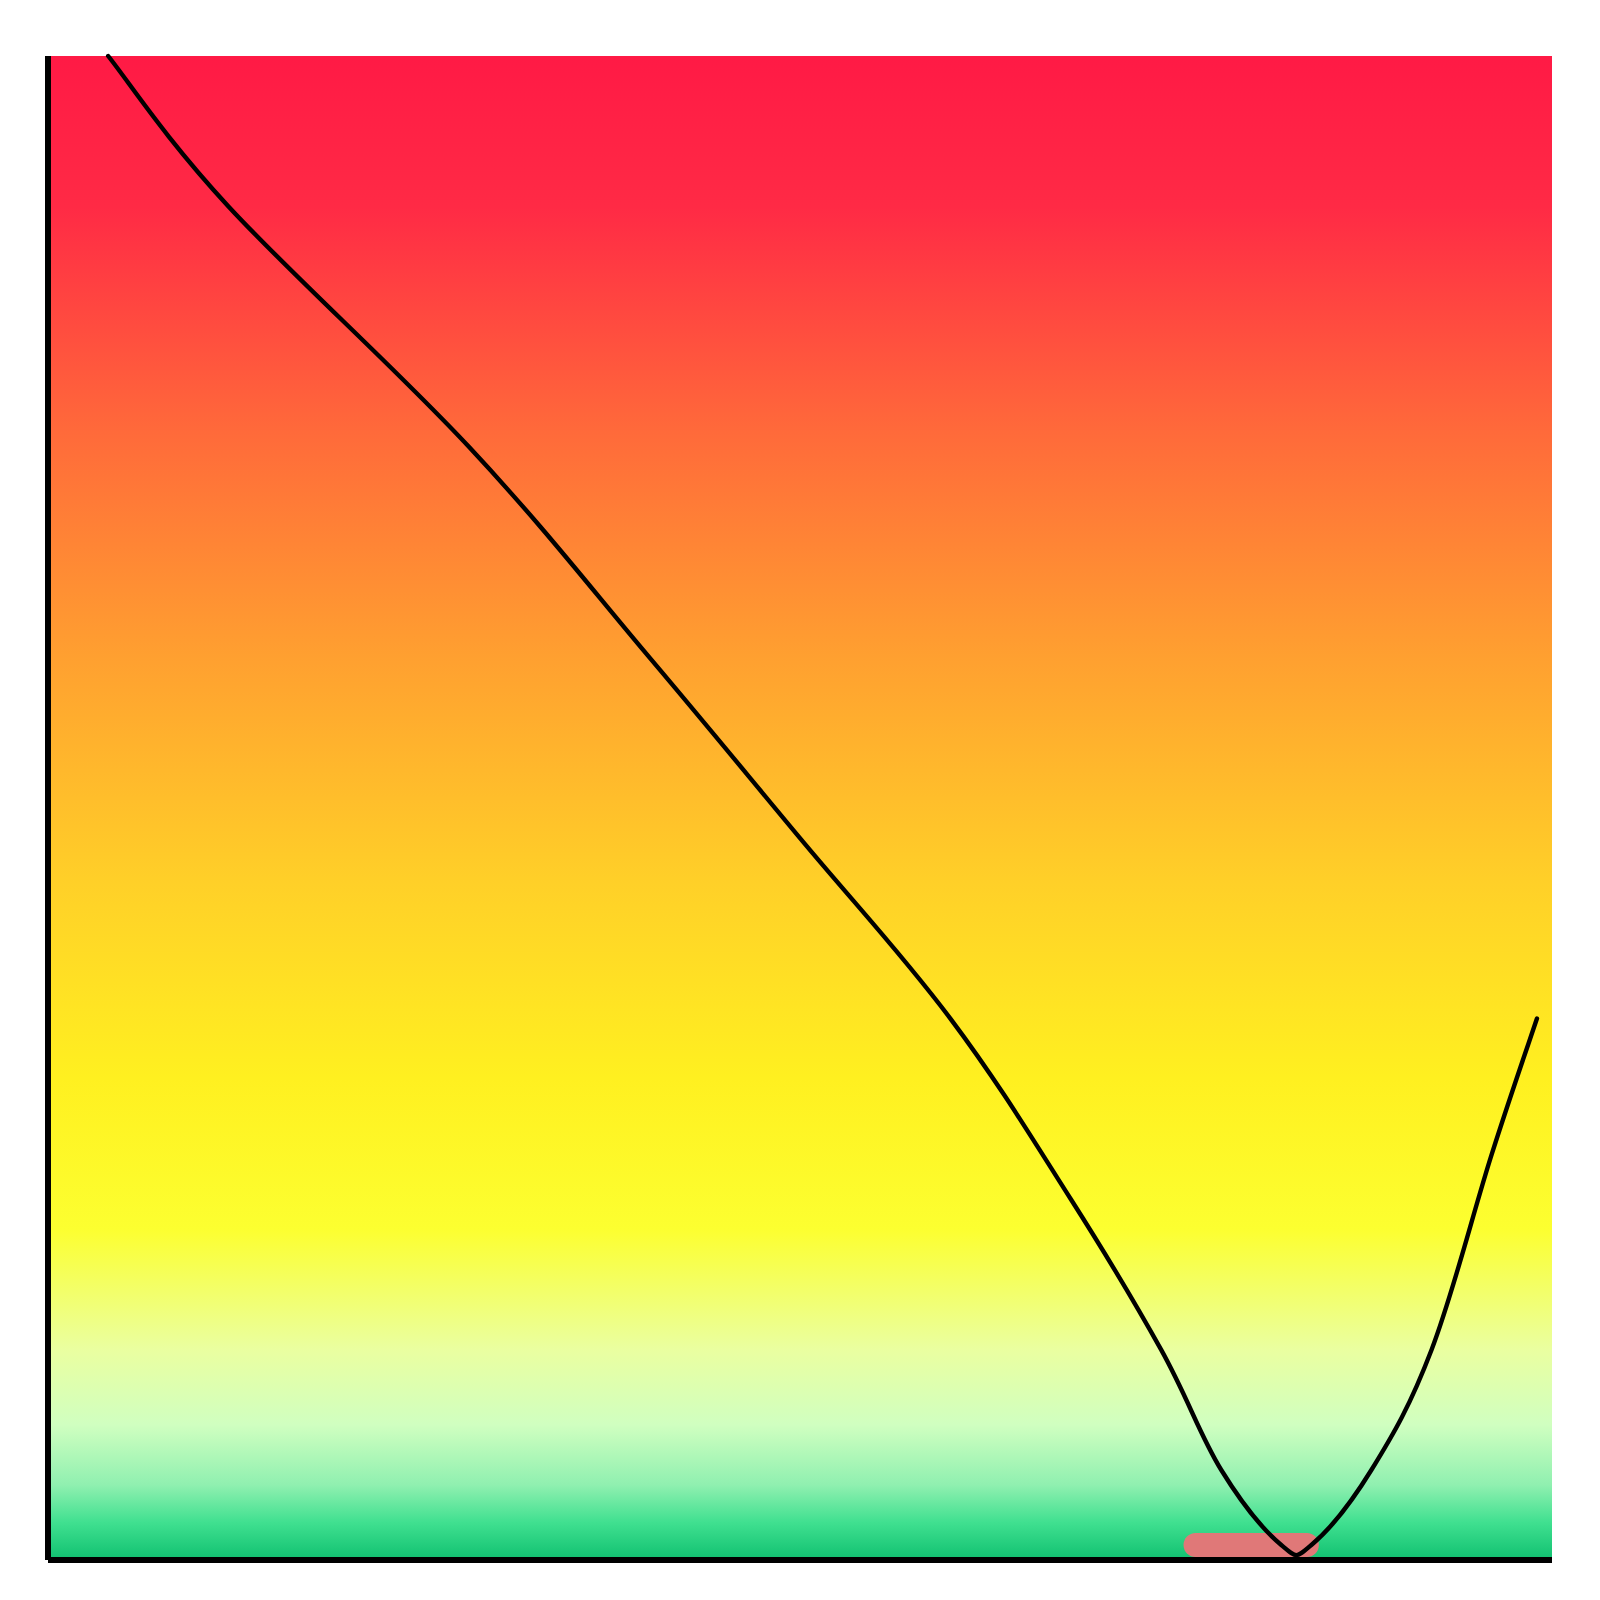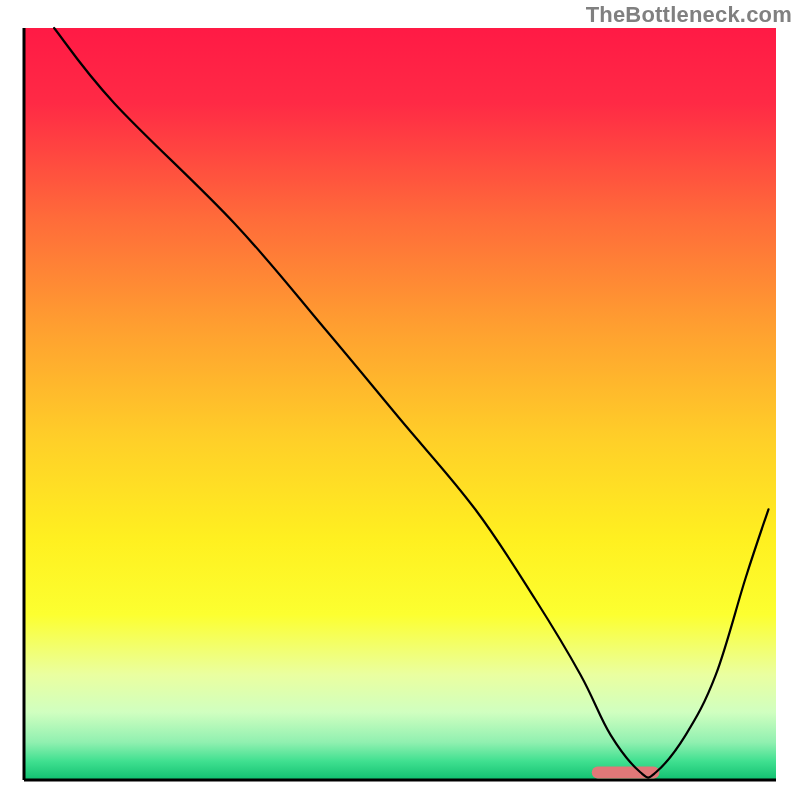--- a/index.html
+++ b/index.html
@@ -29,21 +29,20 @@
   svg.plot {
     position: absolute;
     left: 0;
     top: 0;
   }
 </style>
 </head>
 <body>
 
 <div class="chart-wrap">
-  <div class="watermark">TheBottleneck.com</div>
 
   <svg class="plot" width="800" height="800" viewBox="0 0 800 800">
     <defs>
       <linearGradient id="bg-grad" x1="0" y1="0" x2="0" y2="1">
 
       <stop offset="0%" stop-color="#ff1a45"></stop>
           <stop offset="10%" stop-color="#ff2a45"></stop>
           <stop offset="25%" stop-color="#ff6a3a"></stop>
           <stop offset="40%" stop-color="#ffa030"></stop>
           <stop offset="55.00000000000001%" stop-color="#ffd028"></stop>

